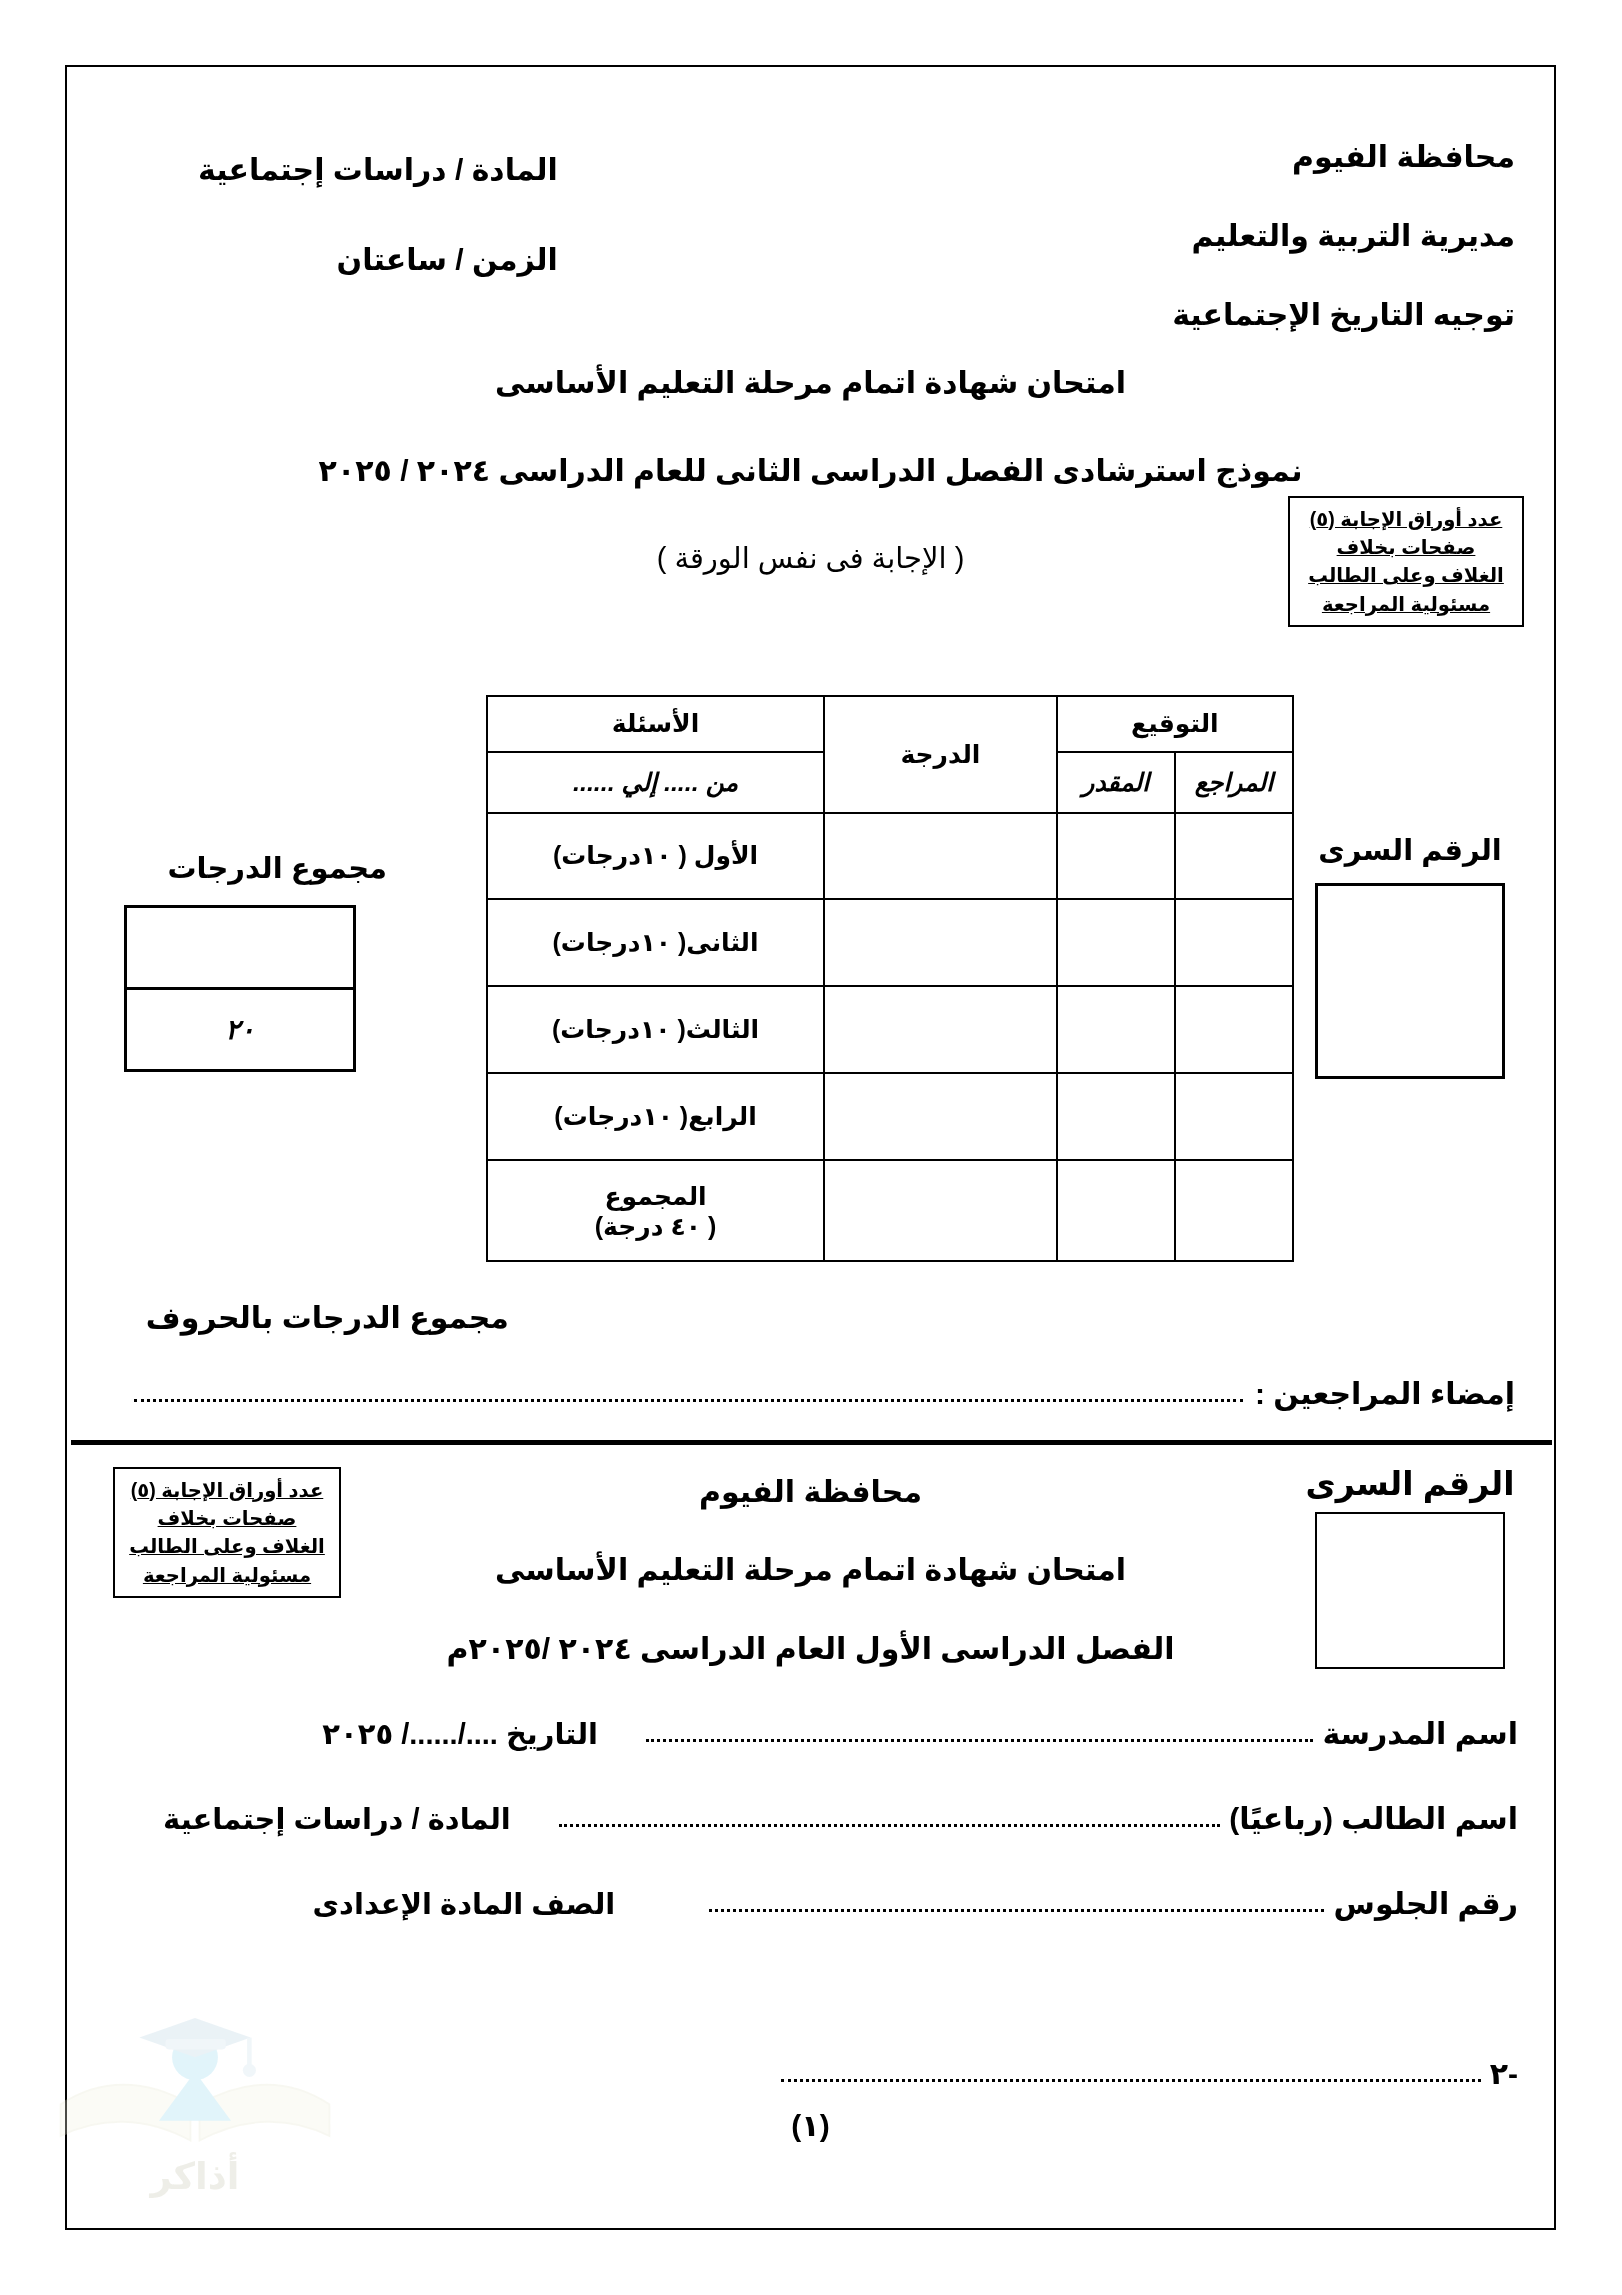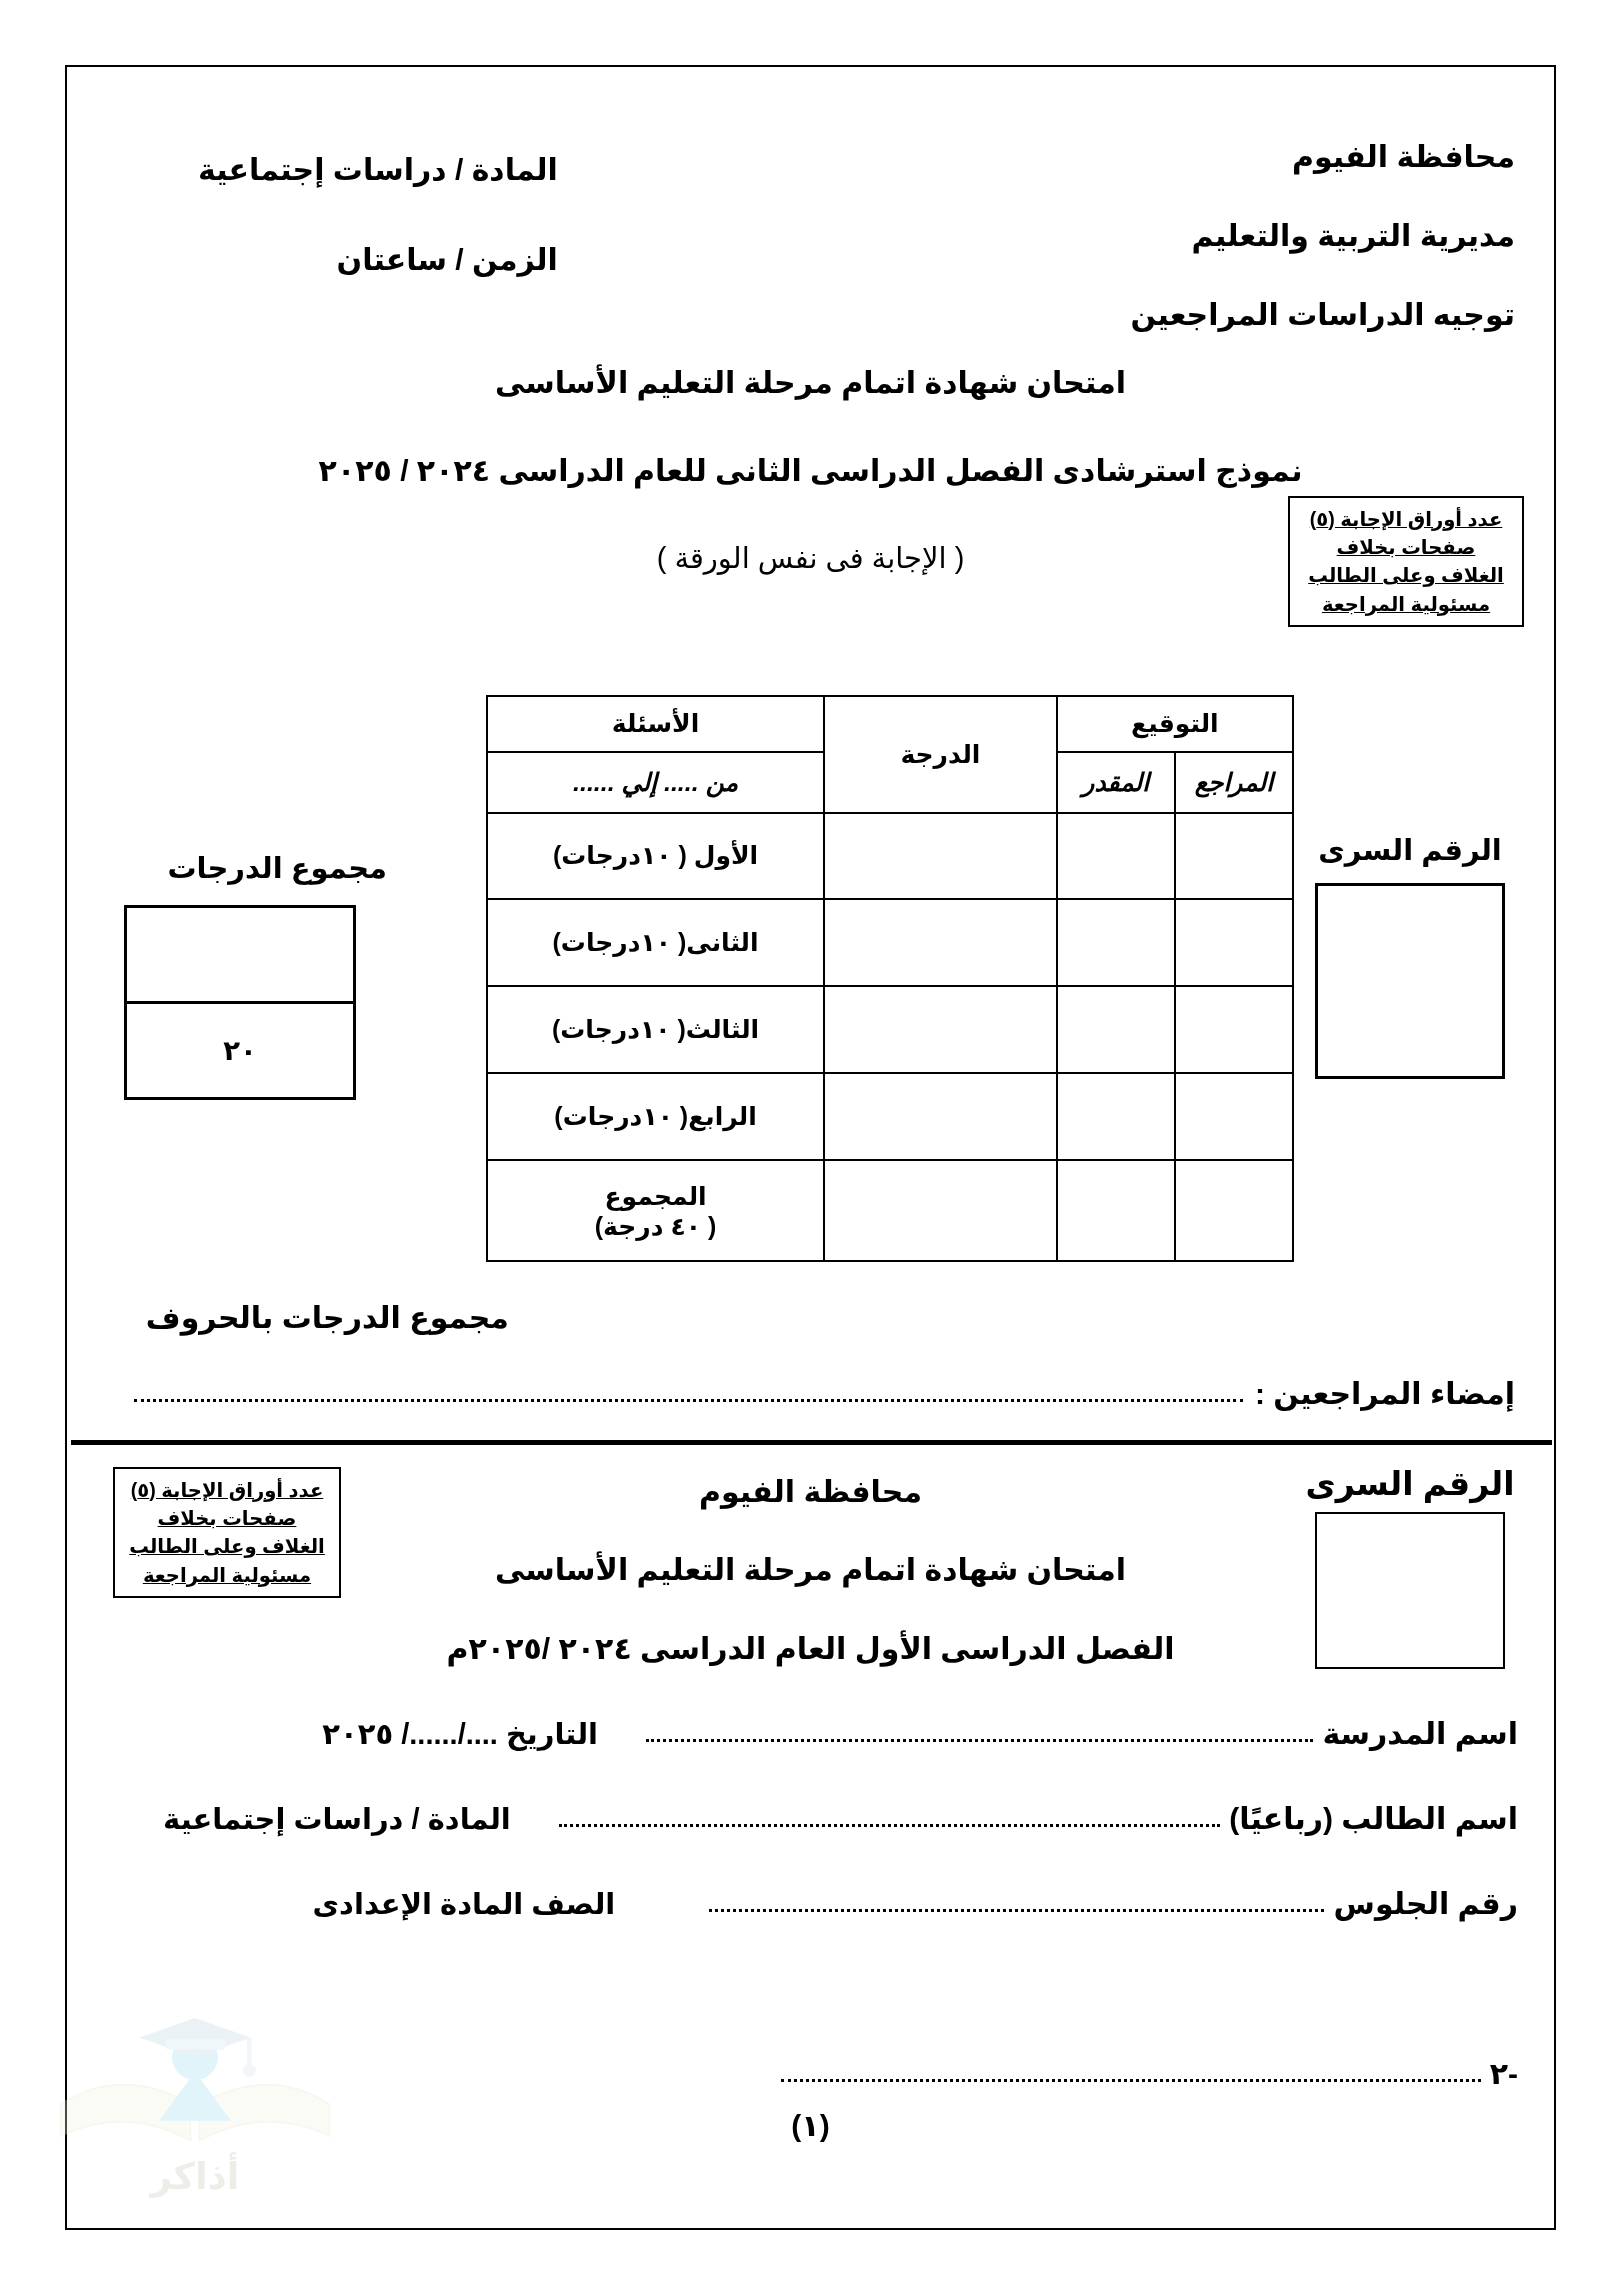--- a/index.html
+++ b/index.html
@@ -57,22 +57,22 @@
   #secret-top .sq{width:190px;height:196px;border:3.3px solid #000;margin:0 auto;box-sizing:border-box;}
 
   #secret-bottom{right:26px;top:1397px;text-align:center;width:236px;}
   #secret-bottom .lbl{font-size:33px;font-weight:bold;margin-bottom:9.2px;}
   #secret-bottom .sq{width:190px;height:157px;border:2.6px solid #000;margin:0 auto;box-sizing:border-box;}
 
   
   #total-block{left:26px;top:784px;width:294px;}
   #total-block .lbl{font-size:29px;font-weight:bold;margin-bottom:19.6px;}
   #total-block .tbl{width:232px;margin:0 auto;border:3.3px solid #000;box-sizing:border-box;}
-  #total-block .cell{height:93px;display:flex;align-items:center;justify-content:center;
-                     font-size:27.5px;font-weight:bold;}
+  #total-block .cell{height:79px;display:flex;align-items:center;justify-content:center;
+                     font-size:27.5px;font-weight:bold;font-style:italic;}
   #total-block .cell.top{border-bottom:3.3px solid #000;}
 
   
   #marks-table{
     position:absolute;left:419px;top:628px;width:808px;
     border-collapse:collapse;
     table-layout:fixed;
   }
   #marks-table td,#marks-table th{
     border:2.6px solid #000;
@@ -154,21 +154,21 @@
 </style>
 </head>
 <body>
 
 <div id="page">
  <div class="inner">
 
   <div class="abs t-head" id="org-block">
     <div>محافظة الفيوم</div>
     <div>مديرية التربية والتعليم</div>
-    <div>توجيه الدراسات المراجعين</div>
+    <div>توجيه التاريخ الإجتماعية</div>
   </div>
 
   <div class="abs t-head" id="meta-block">
     <div>المادة  /  دراسات إجتماعية</div>
     <div>الزمن / ساعتان</div>
   </div>
 
   <div class="abs t-title" id="title1">امتحان شهادة اتمام مرحلة التعليم الأساسى</div>
   <div class="abs t-title" id="title2">نموذج استرشادى الفصل الدراسى الثانى للعام الدراسى ٢٠٢٤ / ٢٠٢٥</div>
   <div class="abs" id="answer-note">(    الإجابة فى نفس الورقة )</div>

